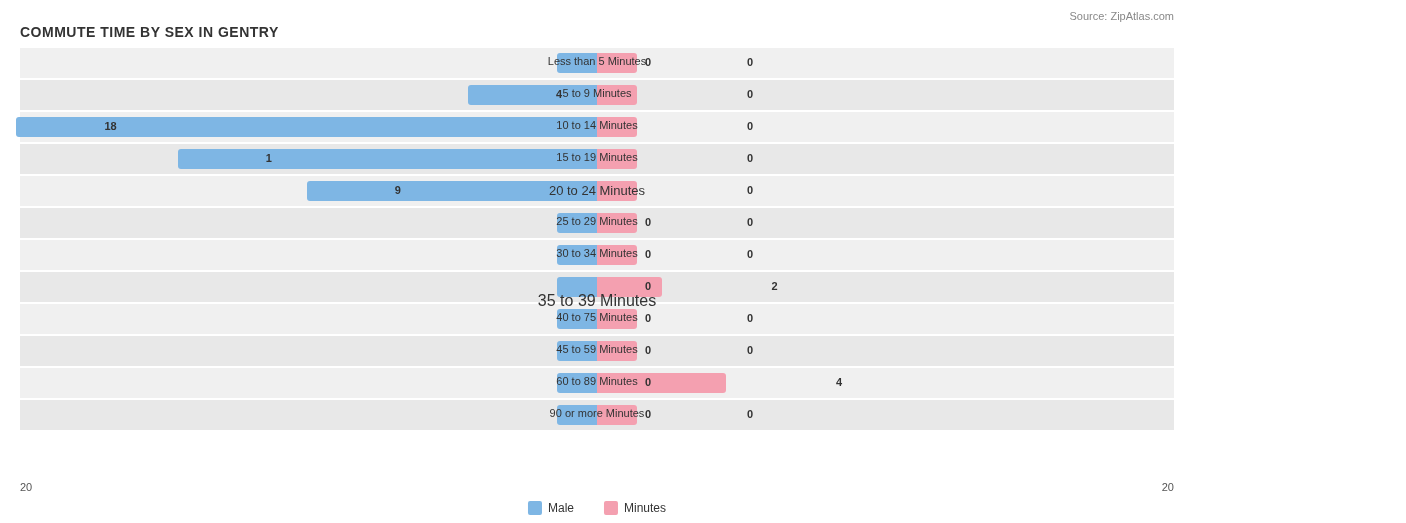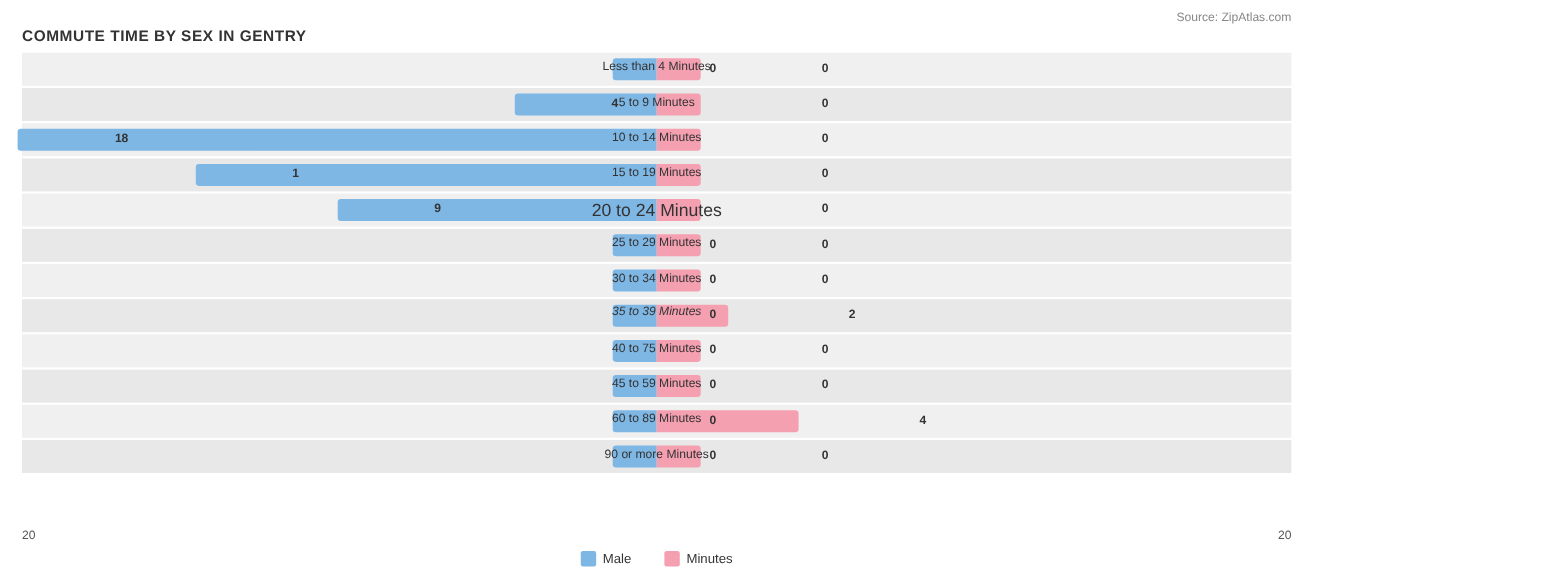--- a/index.html
+++ b/index.html
@@ -101,21 +101,21 @@
   </style>
 </head>
 <body>
 
 <div class="chart-container">
   <div class="chart-title">COMMUTE TIME BY SEX IN GENTRY</div>
   <div class="source-text">Source: ZipAtlas.com</div>
 
   <div class="chart-area" id="chart-area">
   <div class="row" style="position: relative; height: 30px; margin-bottom: 2px; background: rgb(240, 240, 240);">
-        <span class="label" style="position: absolute; left: 50%; transform: translateX(-50%); font-size: 11px; color: rgb(51, 51, 51); z-index: 3; white-space: nowrap; top: 7px;">Less than 4 Minutes</span>
+        <span class="label" style="position: absolute; left: 50%; transform: translateX(-50%); font-size: 11px; color: rgb(51, 51, 51); z-index: 3; white-space: nowrap; top: 7px;">Less than 5 Minutes</span>
         <div style="position: absolute; height: 20px; top: 5px; background: rgb(126, 182, 228); border-radius: 3px 0px 0px 3px; right: 50%; width: 40px;"></div>
         <div style="position: absolute; height: 20px; top: 5px; background: rgb(244, 160, 176); border-radius: 0px 3px 3px 0px; left: 50%; width: 40px;"></div>
         <span style="position: absolute; top: 8px; font-size: 11px; color: rgb(51, 51, 51); font-weight: bold; left: 625px;">0</span>
         <span style="position: absolute; top: 8px; font-size: 11px; color: rgb(51, 51, 51); font-weight: bold; left: 727px;">0</span>
       </div>
       <div class="row" style="position: relative; height: 30px; margin-bottom: 2px; background: rgb(232, 232, 232);">
         <span class="label" style="position: absolute; left: 50%; transform: translateX(-50%); font-size: 11px; color: rgb(51, 51, 51); z-index: 3; white-space: nowrap; top: 7px;">5 to 9 Minutes</span>
         <div style="position: absolute; height: 20px; top: 5px; background: rgb(126, 182, 228); border-radius: 3px 0px 0px 3px; right: 50%; width: 129.011px;"></div>
         <div style="position: absolute; height: 20px; top: 5px; background: rgb(244, 160, 176); border-radius: 0px 3px 3px 0px; left: 50%; width: 40px;"></div>
         <span style="position: absolute; top: 8px; font-size: 11px; color: rgb(51, 51, 51); font-weight: bold; left: 535.989px;">4</span>
@@ -129,42 +129,42 @@
         <span style="position: absolute; top: 8px; font-size: 11px; color: rgb(51, 51, 51); font-weight: bold; left: 727px;">0</span>
       </div>
       <div class="row" style="position: relative; height: 30px; margin-bottom: 2px; background: rgb(232, 232, 232);">
         <span class="label" style="position: absolute; left: 50%; transform: translateX(-50%); font-size: 11px; color: rgb(51, 51, 51); z-index: 3; white-space: nowrap; top: 7px;">15 to 19 Minutes</span>
         <div style="position: absolute; height: 20px; top: 5px; background: rgb(126, 182, 228); border-radius: 3px 0px 0px 3px; right: 50%; width: 419.286px;"></div>
         <div style="position: absolute; height: 20px; top: 5px; background: rgb(244, 160, 176); border-radius: 0px 3px 3px 0px; left: 50%; width: 40px;"></div>
         <span style="position: absolute; top: 8px; font-size: 11px; color: rgb(51, 51, 51); font-weight: bold; left: 245.714px;">1</span>
         <span style="position: absolute; top: 8px; font-size: 11px; color: rgb(51, 51, 51); font-weight: bold; left: 727px;">0</span>
       </div>
       <div class="row" style="position: relative; height: 30px; margin-bottom: 2px; background: rgb(240, 240, 240);">
-        <span class="label" style="position: absolute; left: 50%; transform: translateX(-50%); font-size: 16px; color: rgb(51, 51, 51); z-index: 3; white-space: nowrap; top: 7px;">20 to 24 Minutes</span>
+        <span class="label" style="position: absolute; left: 50%; transform: translateX(-50%); font-size: 13px; color: rgb(51, 51, 51); z-index: 3; white-space: nowrap; top: 7px;">20 to 24 Minutes</span>
         <div style="position: absolute; height: 20px; top: 5px; background: rgb(126, 182, 228); border-radius: 3px 0px 0px 3px; right: 50%; width: 290.275px;"></div>
         <div style="position: absolute; height: 20px; top: 5px; background: rgb(244, 160, 176); border-radius: 0px 3px 3px 0px; left: 50%; width: 40px;"></div>
         <span style="position: absolute; top: 8px; font-size: 11px; color: rgb(51, 51, 51); font-weight: bold; left: 374.725px;">9</span>
         <span style="position: absolute; top: 8px; font-size: 11px; color: rgb(51, 51, 51); font-weight: bold; left: 727px;">0</span>
       </div>
       <div class="row" style="position: relative; height: 30px; margin-bottom: 2px; background: rgb(232, 232, 232);">
         <span class="label" style="position: absolute; left: 50%; transform: translateX(-50%); font-size: 11px; color: rgb(51, 51, 51); z-index: 3; white-space: nowrap; top: 7px;">25 to 29 Minutes</span>
         <div style="position: absolute; height: 20px; top: 5px; background: rgb(126, 182, 228); border-radius: 3px 0px 0px 3px; right: 50%; width: 40px;"></div>
         <div style="position: absolute; height: 20px; top: 5px; background: rgb(244, 160, 176); border-radius: 0px 3px 3px 0px; left: 50%; width: 40px;"></div>
         <span style="position: absolute; top: 8px; font-size: 11px; color: rgb(51, 51, 51); font-weight: bold; left: 625px;">0</span>
         <span style="position: absolute; top: 8px; font-size: 11px; color: rgb(51, 51, 51); font-weight: bold; left: 727px;">0</span>
       </div>
       <div class="row" style="position: relative; height: 30px; margin-bottom: 2px; background: rgb(240, 240, 240);">
         <span class="label" style="position: absolute; left: 50%; transform: translateX(-50%); font-size: 11px; color: rgb(51, 51, 51); z-index: 3; white-space: nowrap; top: 7px;">30 to 34 Minutes</span>
         <div style="position: absolute; height: 20px; top: 5px; background: rgb(126, 182, 228); border-radius: 3px 0px 0px 3px; right: 50%; width: 40px;"></div>
         <div style="position: absolute; height: 20px; top: 5px; background: rgb(244, 160, 176); border-radius: 0px 3px 3px 0px; left: 50%; width: 40px;"></div>
         <span style="position: absolute; top: 8px; font-size: 11px; color: rgb(51, 51, 51); font-weight: bold; left: 625px;">0</span>
         <span style="position: absolute; top: 8px; font-size: 11px; color: rgb(51, 51, 51); font-weight: bold; left: 727px;">0</span>
       </div>
       <div class="row" style="position: relative; height: 30px; margin-bottom: 2px; background: rgb(232, 232, 232);">
-        <span class="label" style="position: absolute; left: 50%; transform: translateX(-50%); font-size: 11px; color: rgb(51, 51, 51); z-index: 3; white-space: nowrap; top: 5px; font-style: italic;">35 to 39 Minutes</span>
+        <span class="label" style="position: absolute; left: 50%; transform: translateX(-50%); font-size: 16px; color: rgb(51, 51, 51); z-index: 3; white-space: nowrap; top: 20px;">35 to 39 Minutes</span>
         <div style="position: absolute; height: 20px; top: 5px; background: rgb(126, 182, 228); border-radius: 3px 0px 0px 3px; right: 50%; width: 40px;"></div>
         <div style="position: absolute; height: 20px; top: 5px; background: rgb(244, 160, 176); border-radius: 0px 3px 3px 0px; left: 50%; width: 64.5056px;"></div>
         <span style="position: absolute; top: 8px; font-size: 11px; color: rgb(51, 51, 51); font-weight: bold; left: 625px;">0</span>
         <span style="position: absolute; top: 8px; font-size: 11px; color: rgb(51, 51, 51); font-weight: bold; left: 751.506px;">2</span>
       </div>
       <div class="row" style="position: relative; height: 30px; margin-bottom: 2px; background: rgb(240, 240, 240);">
         <span class="label" style="position: absolute; left: 50%; transform: translateX(-50%); font-size: 11px; color: rgb(51, 51, 51); z-index: 3; white-space: nowrap; top: 7px;">40 to 75 Minutes</span>
         <div style="position: absolute; height: 20px; top: 5px; background: rgb(126, 182, 228); border-radius: 3px 0px 0px 3px; right: 50%; width: 40px;"></div>
         <div style="position: absolute; height: 20px; top: 5px; background: rgb(244, 160, 176); border-radius: 0px 3px 3px 0px; left: 50%; width: 40px;"></div>
         <span style="position: absolute; top: 8px; font-size: 11px; color: rgb(51, 51, 51); font-weight: bold; left: 625px;">0</span>

